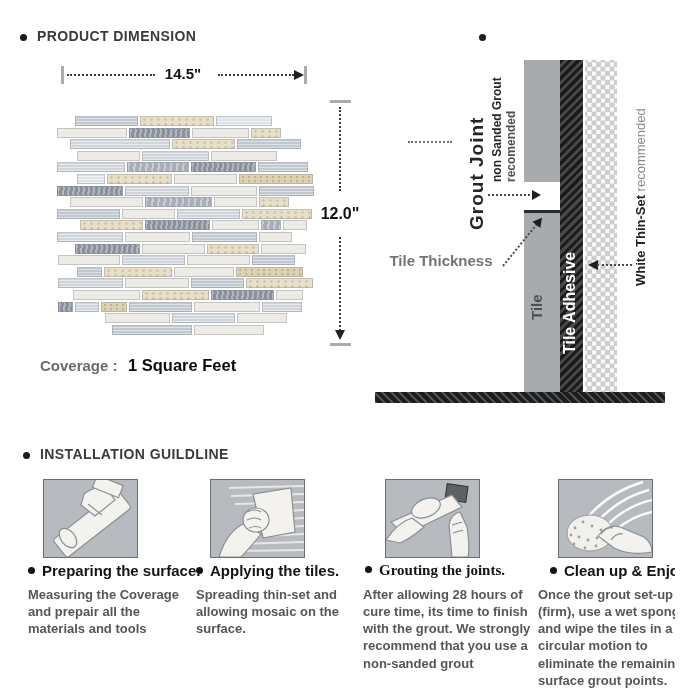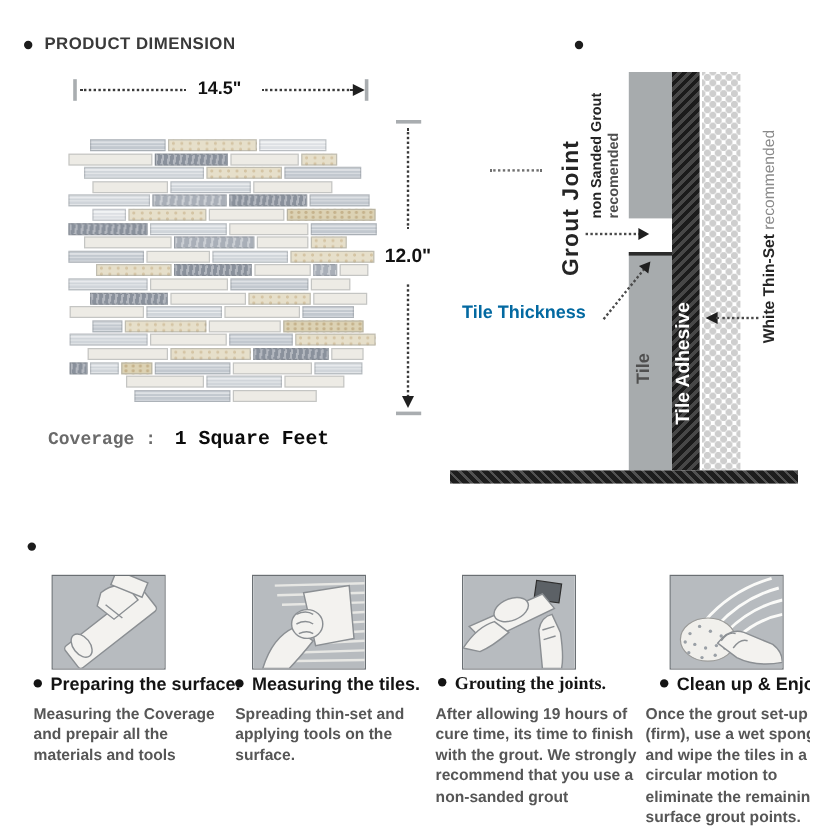--- a/index.html
+++ b/index.html
@@ -33,21 +33,21 @@
   .tile-col{background:#a7abad;}
   .adh-col{background:repeating-linear-gradient(135deg,#1b1b1b 0 3px,#474747 3px 6px);}
   .dots-col{background-color:#fff;
     background-image:radial-gradient(circle,#cecece 0 2.8px,transparent 3.1px),
                      radial-gradient(circle,#cecece 0 2.8px,transparent 3.1px);
     background-size:9px 9px;background-position:0 0,4.5px 4.5px;}
   .floor{background:repeating-linear-gradient(45deg,#515151 0 2px,#1d1d1d 2px 6px);}
   .vlab{writing-mode:vertical-rl;transform:rotate(180deg);white-space:nowrap;}
   .lab-bold{font-weight:bold;color:#252525;}
   .lab-gray{font-weight:normal;color:#8a8a8a;}
-  .thk{font-size:15px;font-weight:bold;color:#0369a1;text-align:left;line-height:1.2;}
+  .thk{font-size:15px;font-weight:bold;color:#737373;text-align:center;line-height:1.2;}
   #thk-arrow{left:503px;top:265px;width:58px;border-top:2px dotted #4a4a4a;transform:rotate(-51deg);transform-origin:0 50%;}
   #thk-arrow .tri-right{position:absolute;right:-4px;top:-6px;border-left-width:9px;}
   
   .step-head{font-size:15px;font-weight:bold;color:#141414;white-space:nowrap;}
   .step-head .hb{display:inline-block;width:7px;height:7px;border-radius:50%;background:#141414;margin-right:7px;vertical-align:2px;}
   .step-body{font-size:13px;font-weight:bold;color:#565656;line-height:1.32;}
   .step-img{border:1px solid #6a6f73;display:block;}
 </style>
 </head>
 <body>
@@ -178,21 +178,21 @@
       </div>
     </div>
 
   <div class="abs tickh" style="left:330px;top:100px;"></div>
   <div class="abs vdots" style="left:339px;top:107px;height:84px;"></div>
   <div class="abs dim-label" style="left:314px;top:205px;width:52px;font-size:16px;">12.0"</div>
   <div class="abs vdots" style="left:339px;top:237px;height:94px;"></div>
   <div class="abs tri-down" style="left:335px;top:330px;"></div>
   <div class="abs tickh" style="left:330px;top:343px;"></div>
 
-  <div class="abs" style="left:40px;top:356px;white-space:nowrap;font-family:Liberation Mono, monospace;">
+  <div class="abs" style="left:40px;top:356px;white-space:nowrap;">
     <span style="font-size:15px;font-weight:bold;color:#6a6a6a;">Coverage :</span>
     <span style="font-size:16.5px;font-weight:bold;color:#0b0b0b;margin-left:6px;">1 Square Feet</span>
   </div>
 
   <div class="abs bullet" style="left:479px;top:34px;"></div>
 
   <div class="abs tile-col" style="left:524px;top:60px;width:36px;height:122px;"></div>
   <div class="abs tile-col" style="left:524px;top:210px;width:36px;height:182px;border-top:3px solid #2b2b2b;box-sizing:border-box;"></div>
   <div class="abs adh-col" style="left:560px;top:60px;width:23px;height:332px;"></div>
   <div class="abs dots-col" style="left:585px;top:60px;width:32px;height:332px;"></div>
@@ -214,20 +214,21 @@
   <div class="abs hdots" style="left:408px;top:141px;width:44px;border-top-color:#6f6f6f;"></div>
   <div class="abs hdots" style="left:488px;top:194px;width:46px;border-top-color:#4a4a4a;"></div>
   <div class="abs tri-right" style="left:532px;top:190px;border-left-width:9px;"></div>
   <div class="abs" id="thk-arrow">
     <div class="tri-right"></div>
   </div>
   <div class="abs tri-left" style="left:588px;top:260px;"></div>
   <div class="abs hdots" style="left:597px;top:264px;width:35px;border-top-color:#4a4a4a;"></div>
 
   <div class="abs bullet" style="left:23px;top:452px;"></div>
+  <div class="abs sec-title" style="left:40px;top:446px;">INSTALLATION GUILDLINE</div>
 
   <svg class="abs step-img" style="left:43px;top:479px;" width="93" height="77" viewBox="0 0 93 77">
     <rect x="0" y="0" width="93" height="77" fill="#b7bbbf"></rect>
     <g fill="#f3f2ef" stroke="#8b8f93" stroke-width="1.2">
       <g transform="rotate(-38 48 42)">
           <rect x="6" y="32" width="82" height="23" rx="3"></rect>
         </g>
       <ellipse cx="24" cy="58" rx="7" ry="11" transform="rotate(-38 24 58)"></ellipse>
       <path d="M40 14 q12 -10 24 -3 l7 9 -20 16 -14 -11 z"></path>
       <rect x="50" y="0" width="28" height="13" transform="rotate(22 64 6)"></rect>
@@ -294,27 +295,27 @@
     <g fill="#f3f2ef" stroke="#8b8f93" stroke-width="1.2">
       <path d="M93 72 q-22 4 -38 -4 l-16 -12 q10 -13 22 -9 l24 10 q8 6 8 15 z"></path>
       <path d="M42 54 q6 -8 12 -6 M52 60 q6 -8 12 -6" fill="none"></path>
     </g>
   </svg>
 
   <div class="abs step-head" style="left:28px;top:562px;">
     <span class="hb"></span><span>Preparing the surface.</span>
   </div>
   <div class="abs step-head" style="left:196px;top:562px;">
-    <span class="hb"></span><span>Measuring the tiles.</span>
+    <span class="hb"></span><span>Applying the tiles.</span>
   </div>
   <div class="abs step-head" style="left:365px;top:562px;font-family:Liberation Serif, serif;">
     <span class="hb"></span><span>Grouting the joints.</span>
   </div>
   <div class="abs step-head" style="left:550px;top:562px;">
     <span class="hb"></span><span>Clean up &amp; Enjoy</span>
   </div>
 
   <div class="abs step-body" style="left:28px;top:586px;width:152px;">Measuring the Coverage and prepair all the materials and tools</div>
-  <div class="abs step-body" style="left:196px;top:586px;width:158px;">Spreading thin-set and applying tools on the surface.</div>
-  <div class="abs step-body" style="left:363px;top:586px;width:168px;">After allowing 19 hours of cure time, its time to finish with the grout. We strongly recommend that you use a non-sanded grout</div>
+  <div class="abs step-body" style="left:196px;top:586px;width:158px;">Spreading thin-set and allowing mosaic on the surface.</div>
+  <div class="abs step-body" style="left:363px;top:586px;width:168px;">After allowing 28 hours of cure time, its time to finish with the grout. We strongly recommend that you use a non-sanded grout</div>
   <div class="abs step-body" style="left:538px;top:586px;width:156px;">Once the grout set-up (firm), use a wet spong e and wipe the tiles in a circular motion to eliminate the remaining surface grout points.</div>
 
 </div>
 
 </body></html>

